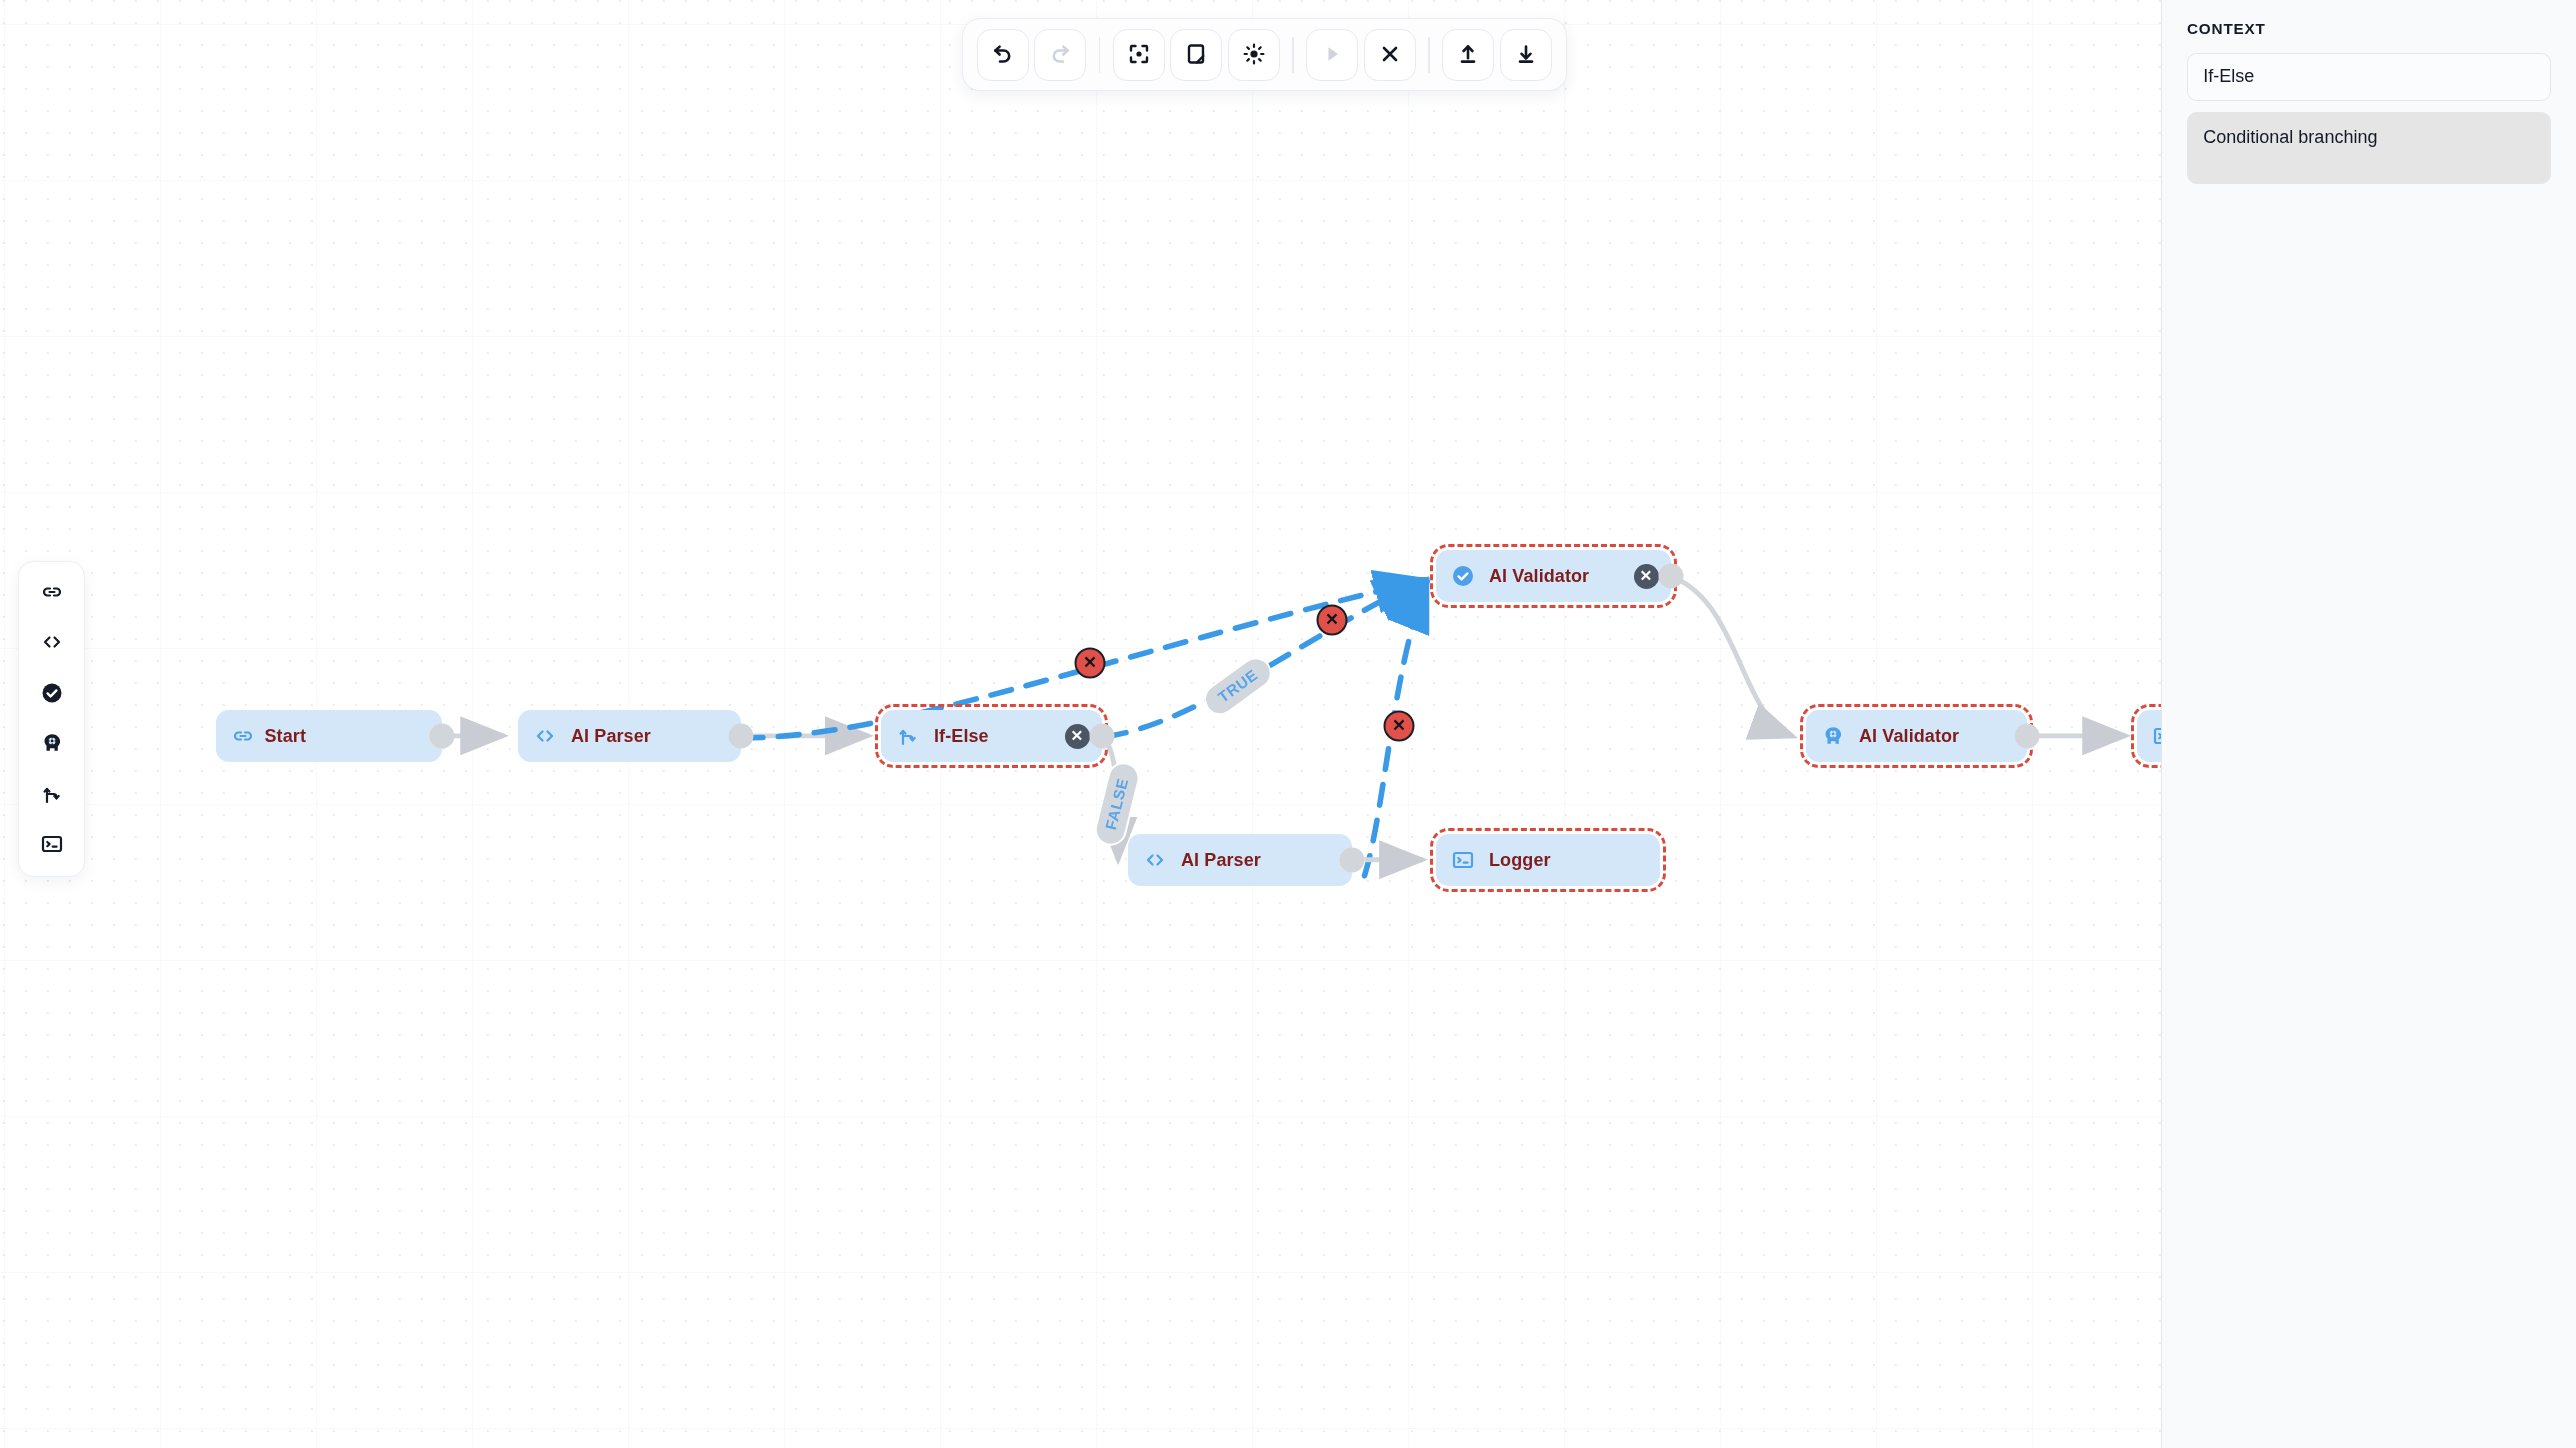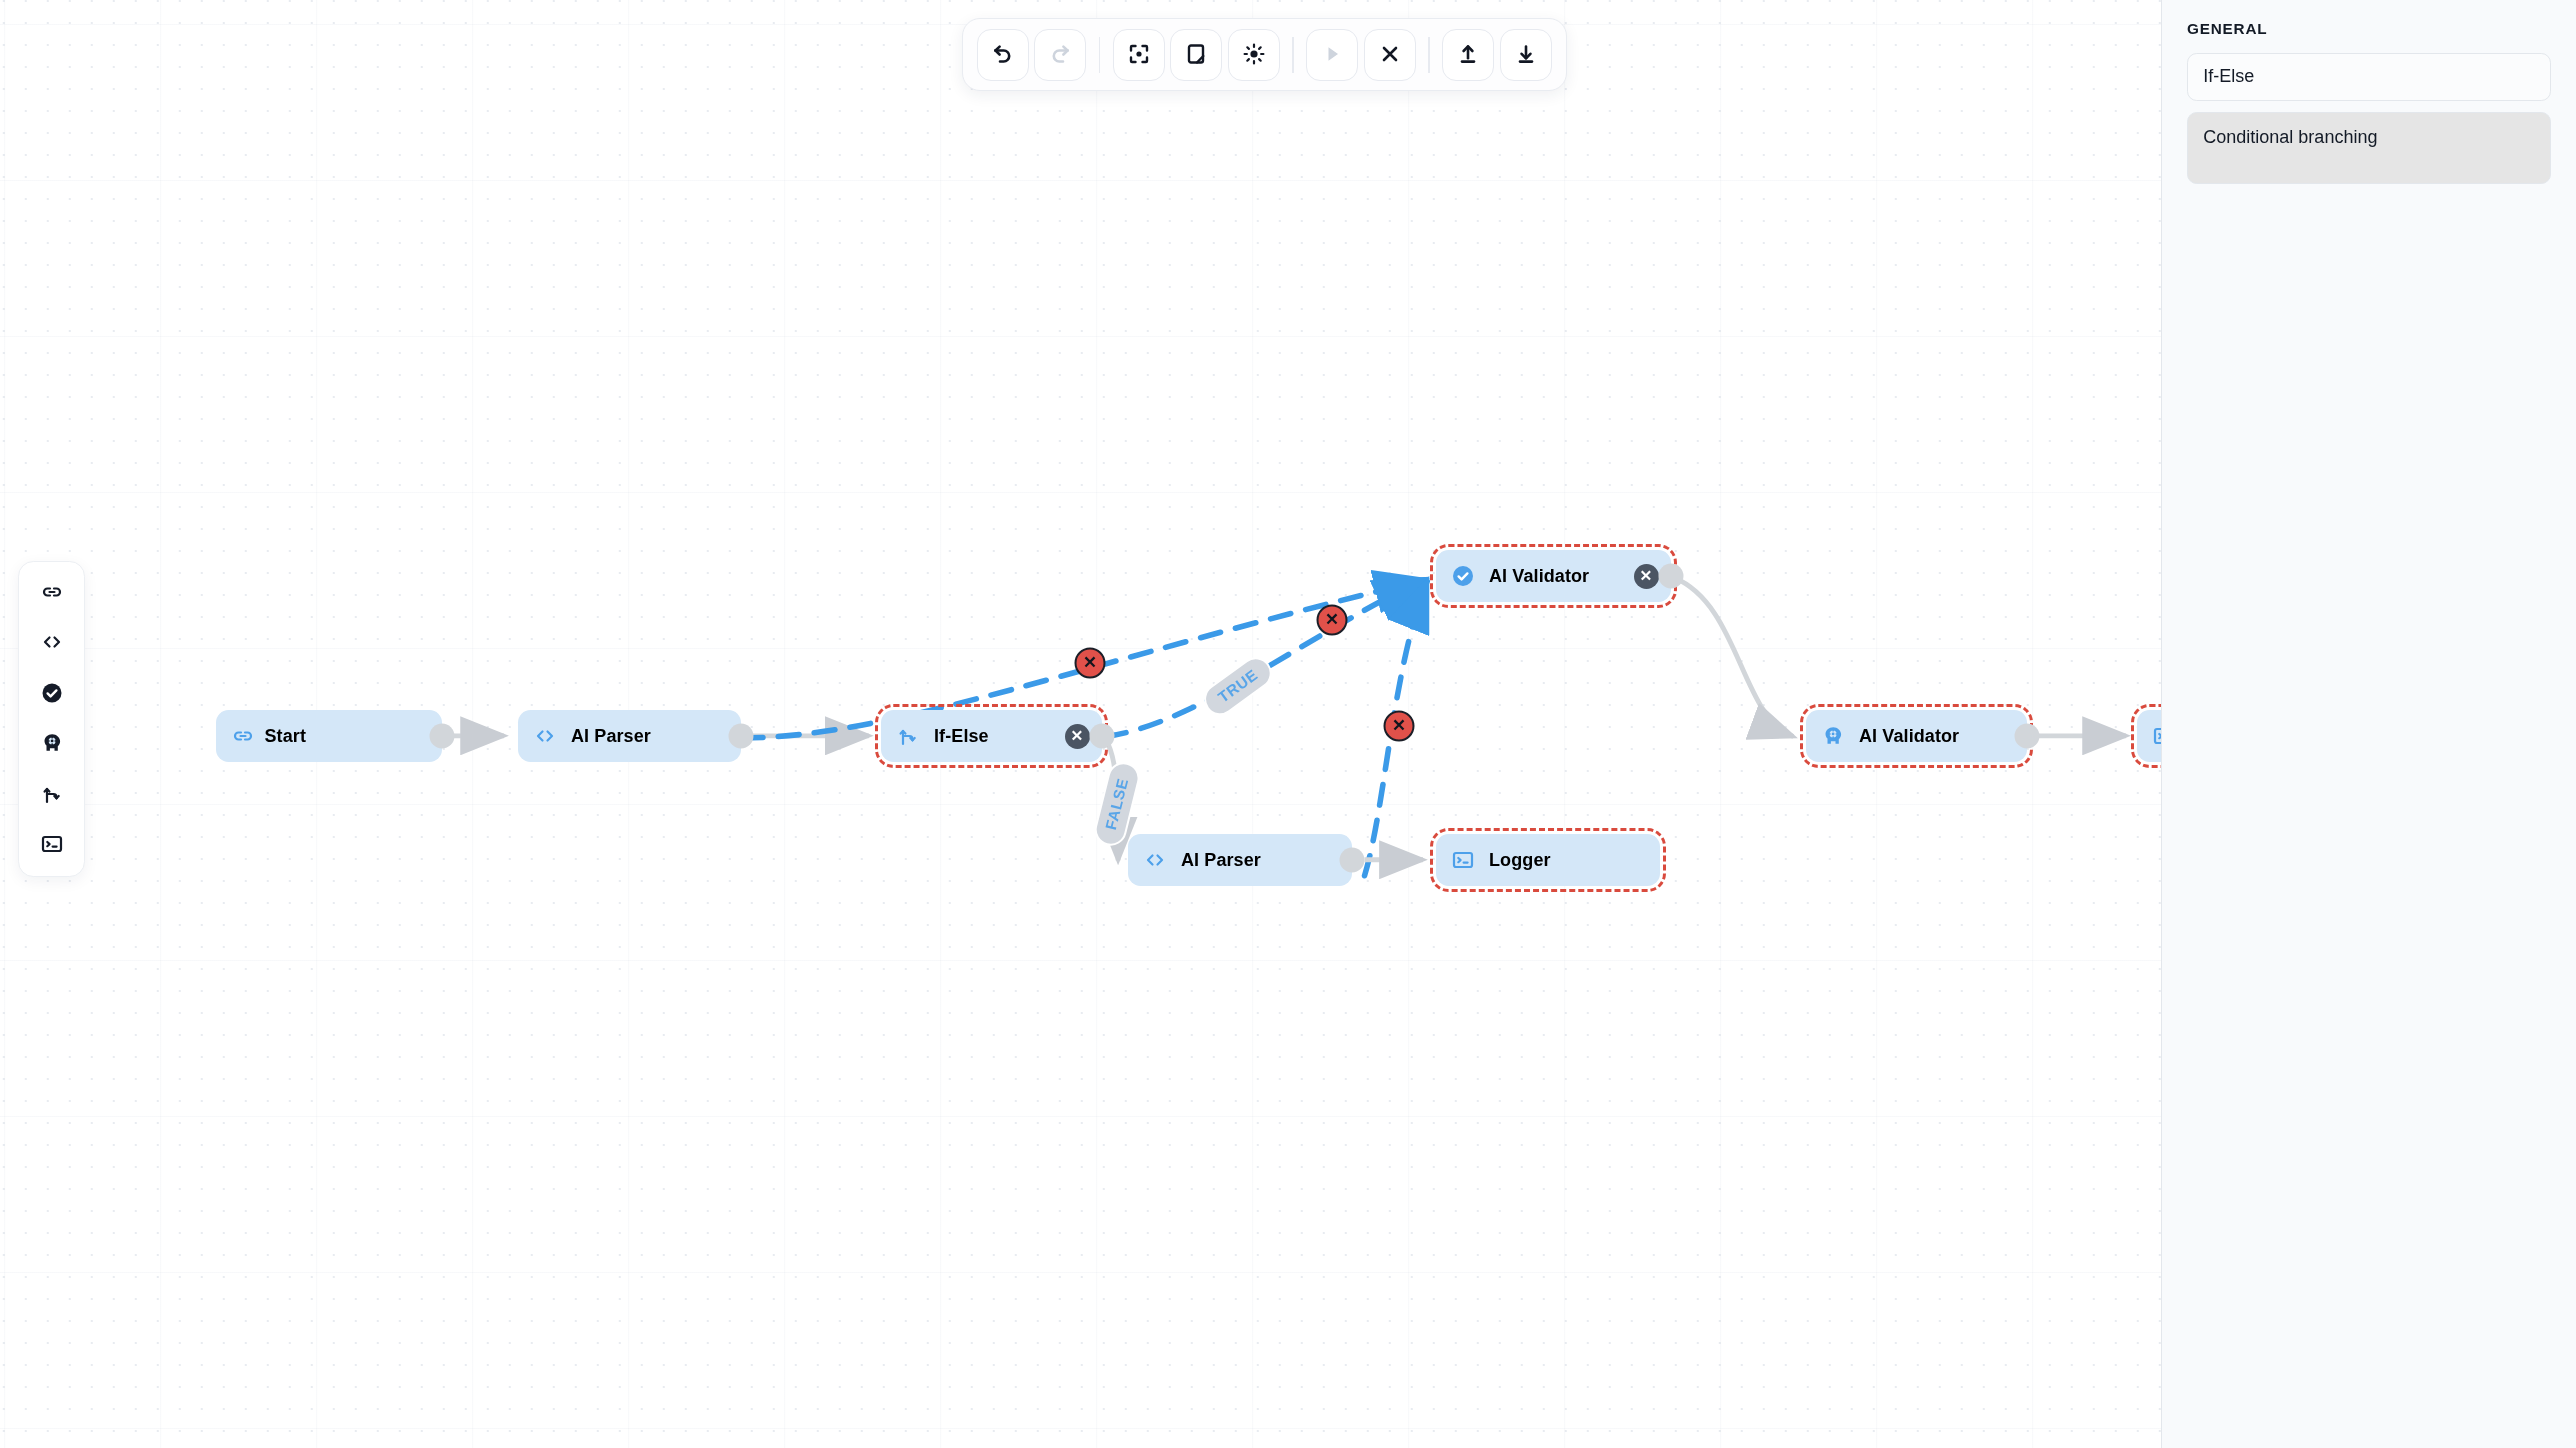--- a/index.html
+++ b/index.html
@@ -33,21 +33,21 @@
     height: 52px;
     border-radius: 12.5px;
     background: #d4e7f8;
     padding: 0 12.5px;
     gap: 12.5px;
   }
   .node.sel { outline: 3.5px dashed #d94a3d; outline-offset: 3.5px; border-radius: 12.5px; }
   .node-ico { width: 28px; height: 28px; display: flex; align-items: center; justify-content: center; flex: 0 0 auto; }
   .node-ico svg { display: block; }
   .node-label {
-    color: #000000; font-size: 18px; font-weight: 700;
+    color: #7f1d1d; font-size: 18px; font-weight: 700;
     letter-spacing: 0.1px; white-space: nowrap;
   }
   .node-close {
     width: 25px; height: 25px; border-radius: 50%;
     background: #4b5563; color: #ffffff;
     display: flex; align-items: center; justify-content: center;
     font-size: 15.3px; font-weight: 700; line-height: 1;
     flex: 0 0 auto; cursor: pointer;
   }
   .handle {
@@ -398,21 +398,21 @@
             <rect x="3" y="5" width="18" height="14" rx="2"></rect>
             <path d="M7.3 10l2.3 2.1-2.3 2.1"></path>
             <path d="M12.6 14.6h4"></path>
           </svg></span>
       </div>
     </div>
 
   <aside id="sidebar">
 
     <section class="sb-section">
-      <div class="sb-title">GENERAL</div>
+      <div class="sb-title">CONTEXT</div>
       <div class="sb-stack">
         <input class="sb-input" type="text" value="If-Else" style="">
         <textarea class="sb-textarea" placeholder="Description" style="">Conditional branching</textarea>
       </div>
     </section>
 
 
   </aside>
 
 </div>

